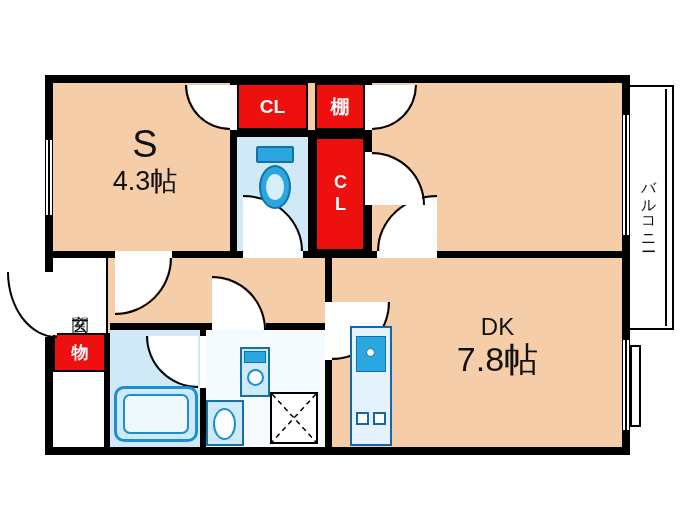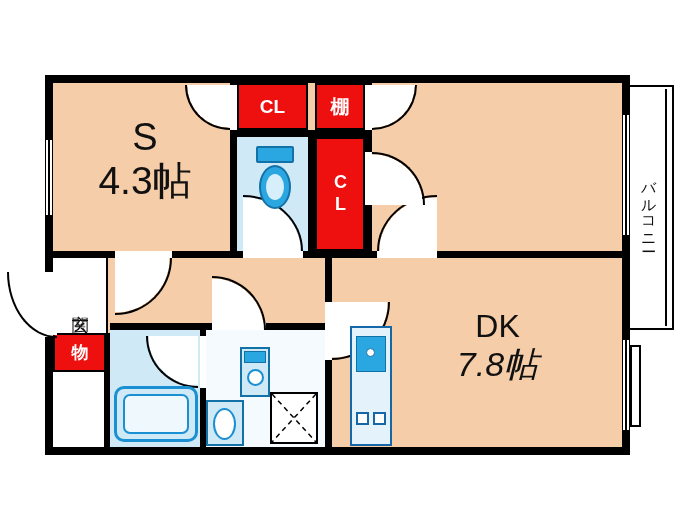--- a/index.html
+++ b/index.html
@@ -136,27 +136,27 @@
   </div>
 
   <div class="fix" style="left:350px;top:326px;width:42px;height:120px;background:#e4f2fb;border:2px solid #1567a8;"></div>
   <div class="fix" style="left:356px;top:336px;width:30px;height:36px;background:#2aa7e0;border:1.5px solid #1272a8;"></div>
   <div class="fix" style="left:366px;top:348px;width:9px;height:9px;background:#fff;border:1px solid #1272a8;border-radius:50%;"></div>
   <div class="fix" style="left:356px;top:412px;width:13px;height:13px;background:#fff;border:2px solid #1567a8;"></div>
   <div class="fix" style="left:373px;top:412px;width:13px;height:13px;background:#fff;border:2px solid #1567a8;"></div>
 
   <div class="lbl" style="left:75px;top:115px;width:140px;height:90px;">
     <div style="font-size:38px;">S</div>
-    <div style="font-size:39px;">4.3帖</div>
+    <div style="font-size:27px;">4.3帖</div>
   </div>
 
 
   <div class="lbl" style="left:385px;top:298px;width:225px;height:96px;">
-    <div style="font-size:32px;">DK</div>
-    <div style="font-size:34px;font-style:italic;">7.8帖</div>
+    <div style="font-size:24px;">DK</div>
+    <div style="font-size:34px;">7.8帖</div>
   </div>
 
   <div class="lbl" style="left:64px;top:278px;width:32px;height:52px;">
     <span class="vert" style="font-size:17px;">玄関</span>
   </div>
 
   <div class="lbl" style="left:634px;top:150px;width:30px;height:115px;">
     <span class="vert" style="font-size:15px;letter-spacing:1px;">バルコニー</span>
   </div>
 

